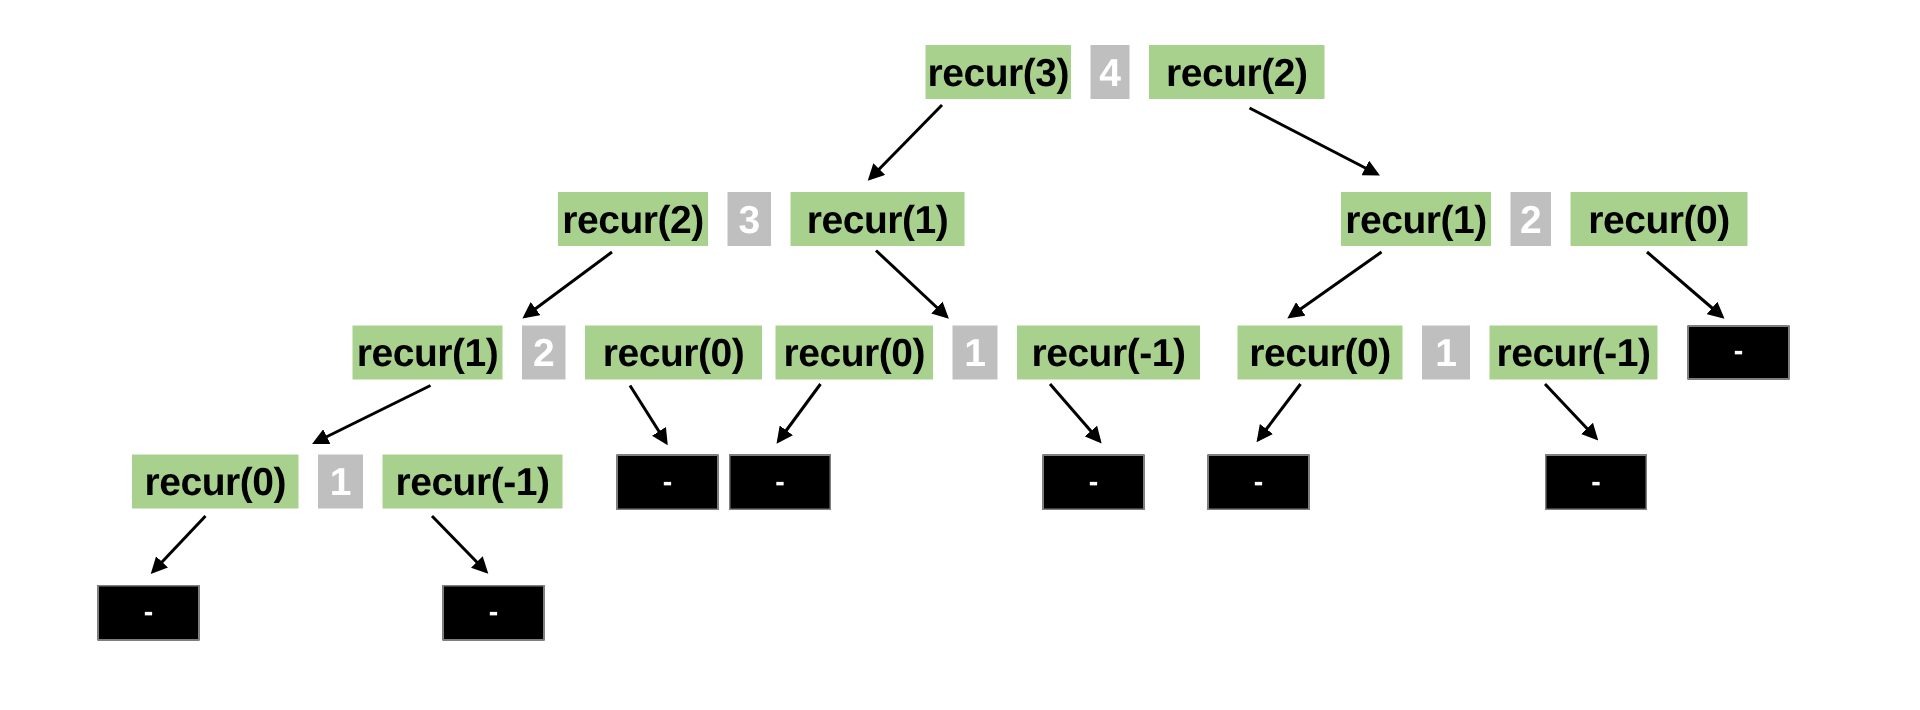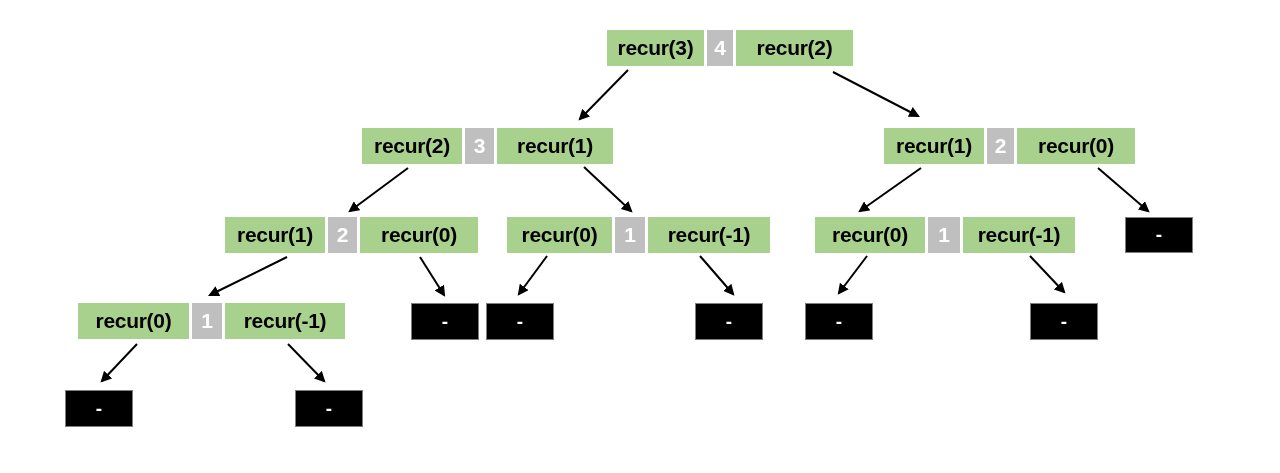--- a/index.html
+++ b/index.html
@@ -13,23 +13,24 @@
   svg.edges{position:absolute;left:0;top:0;width:1280px;height:473px;}
   .node{
     position:absolute;
     display:flex;
     gap:3px;
     height:36px;
   }
   .seg{
     display:flex;align-items:center;justify-content:center;
     font-weight:700;
-    font-size:21px;
+    font-size:26px;
     letter-spacing:-0.3px;
     white-space:nowrap;
+    margin-left:10px;
   }
   .seg.green{background:var(--green,#a9d18e);color:#000;}
   .seg.gray{background:var(--gray,#bfbfbf);color:#ffffff;}
   .leaf{
     position:absolute;
     width:68px;height:37px;
     background:var(--black,#000);
     border:1px solid #7f7f7f;
     box-sizing:border-box;
     display:flex;align-items:center;justify-content:center;

